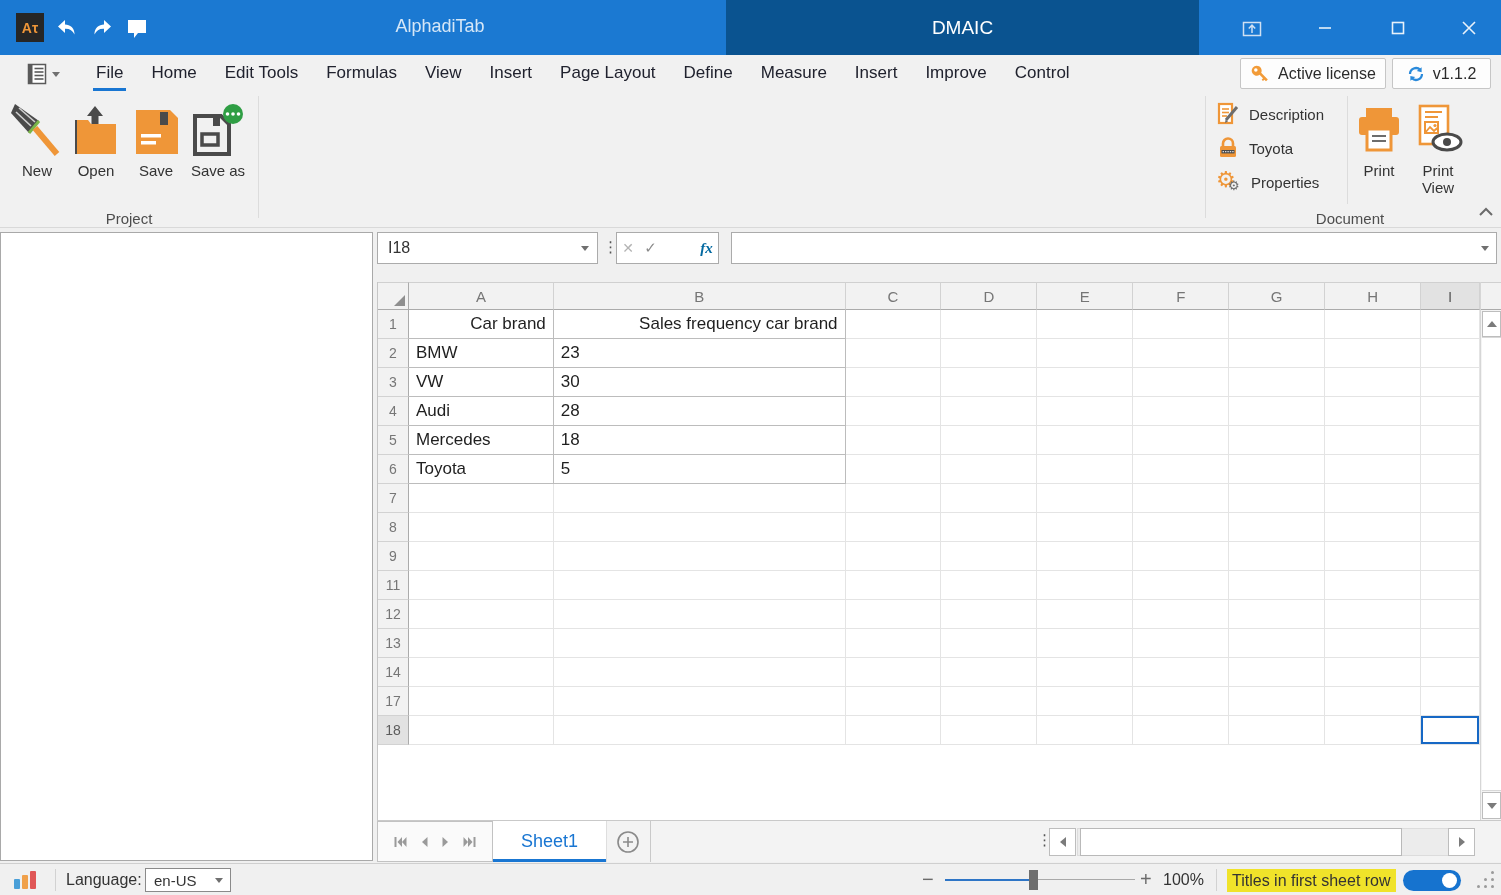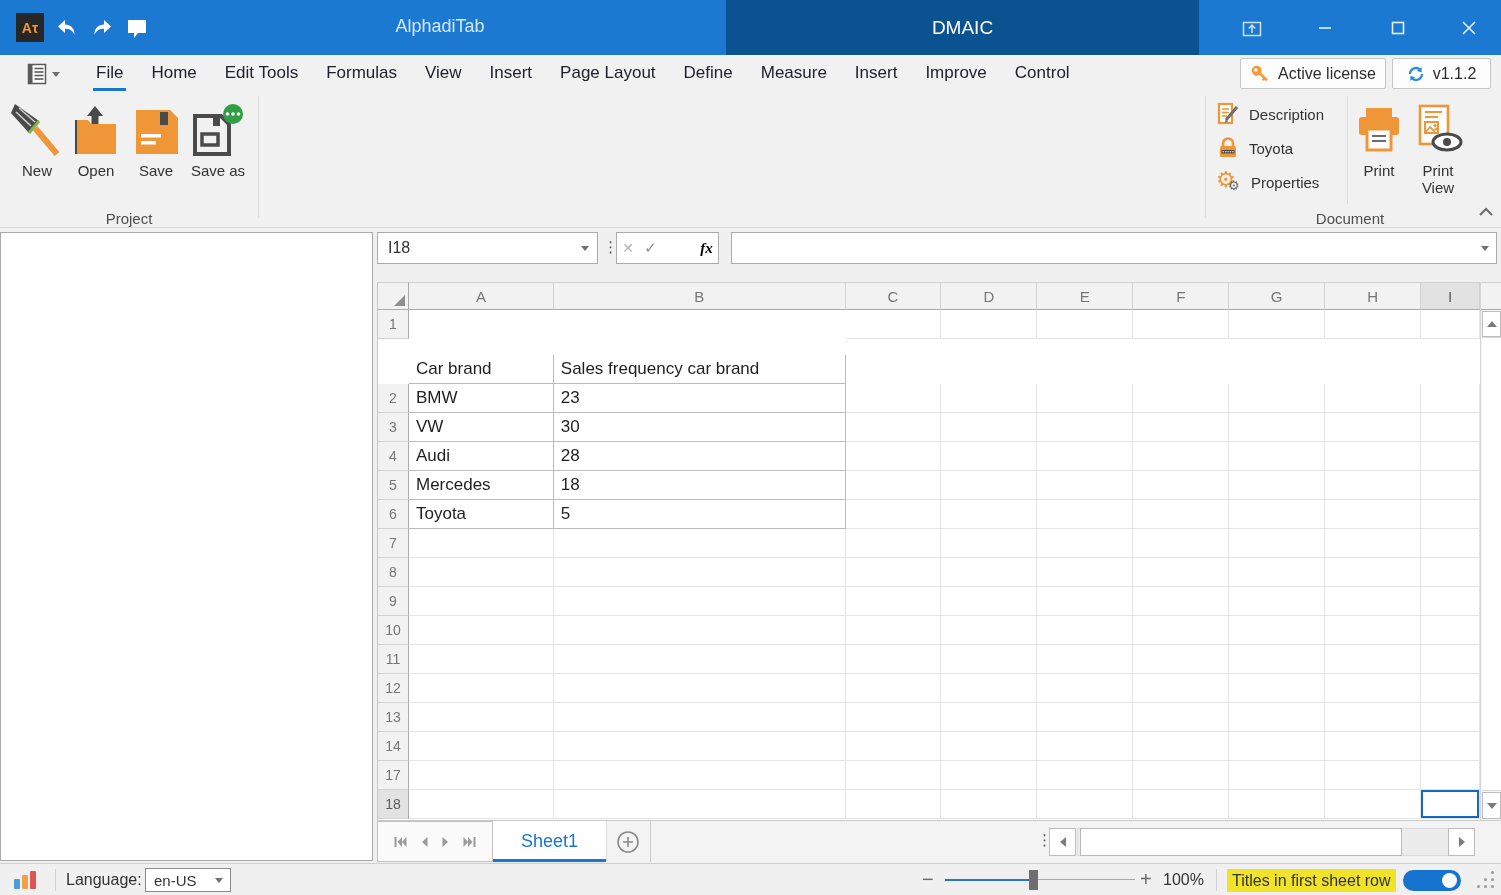--- a/index.html
+++ b/index.html
@@ -44,41 +44,41 @@
   .name-box { position:absolute; left:377px; top:232px; width:221px; height:32px; background:#fff; border:1px solid #ababab;
               font-size:16px; color:#333; padding:6px 10px; }
   .name-box .caret { position:absolute; right:8px; top:13px; }
   .caret { width:0; height:0; border-left:4px solid transparent; border-right:4px solid transparent; border-top:5px solid #707070; }
   .v-dots { font-size:15px; color:#555; letter-spacing:0; }
   .fb-dots { position:absolute; left:603px; top:238px; }
   .fb-buttons { position:absolute; left:616px; top:232px; width:103px; height:32px; background:#fff; border:1px solid #ababab;
                 display:flex; align-items:center; justify-content:space-around; }
   .fb-x { color:#b3b3b3; font-size:14px; }
   .fb-check { color:#8b8b8b; font-size:15px; }
-  .fb-fx { font-family:"Liberation Serif", serif; font-style:italic; font-weight:bold; font-size:15px; color:#000000;margin-left:33px; }
+  .fb-fx { font-family:"Liberation Serif", serif; font-style:italic; font-weight:bold; font-size:15px; color:#0369a1;margin-left:33px; }
   .formula-input { position:absolute; left:731px; top:232px; width:766px; height:32px; background:#fff; border:1px solid #ababab; }
   .formula-input .caret { position:absolute; right:7px; top:13px; }
 
   
   .grid { position:absolute; left:377px; top:282px; width:1103px; height:538px; background:#fff; overflow:hidden;
           border-left:1px solid #c6c6c6; }
   .g-row { display:flex; }
   .g-corner { position:relative; background:#f2f2f2; border-right:1px solid #ababab; border-bottom:1px solid #ababab; border-top:1px solid #d0d0d0; }
   .g-corner::after { content:''; position:absolute; right:3px; bottom:3px; width:0; height:0;
                      border-left:11px solid transparent; border-bottom:11px solid #8f8f8f; }
   .g-colh { height:28px; background:#f2f2f2; border-right:1px solid #d2d2d2; border-bottom:1px solid #ababab; border-top:1px solid #d0d0d0;
             text-align:center; line-height:27px; font-size:15px; color:#767676; }
   .g-rowh { background:#f2f2f2; border-right:1px solid #ababab; border-bottom:1px solid #d2d2d2;
             text-align:center; line-height:28px; font-size:14px; color:#767676; }
   .g-colh.sel, .g-rowh.sel { background:#e2e2e2; color:#5c5c5c; }
   .g-cell { height:29px; background:#fff; border-right:1px solid #e4e4e4; border-bottom:1px solid #e4e4e4;
             font-size:17px; color:#1f1f1f; padding:0 7px; line-height:28px; white-space:nowrap; overflow:hidden; }
   .g-cell.range { border-right-color:#bcbcbc; border-bottom-color:#bcbcbc; }
   .g-cell.sel { box-shadow:inset 0 0 0 2px #1668c5; }
-  .al-left { text-align:left; } .al-center { text-align:left;margin-top:45px; } .al-right { }
+  .al-left { text-align:left; } .al-center { text-align:right; } .al-right { }
 
   
   .vscroll { position:absolute; left:1480px; top:282px; width:21px; height:538px; background:#f4f4f4; border-left:1px solid #d6d6d6; }
   .vscroll .cap { position:absolute; left:0; top:0; width:20px; height:28px; background:#f2f2f2; border-bottom:1px solid #ababab; border-top:1px solid #d0d0d0; }
   .sb-btn { position:absolute; background:#fff; border:1px solid #bdbdbd; display:flex; align-items:center; justify-content:center; }
   .vscroll .track { position:absolute; left:1px; top:55px; width:19px; height:454px; background:#fff; border:1px solid #d8d8d8; border-left:none; border-right:none; }
   .tri-up { width:0; height:0; border-left:5px solid transparent; border-right:5px solid transparent; border-bottom:6px solid #7b7b7b; }
   .tri-down { width:0; height:0; border-left:5px solid transparent; border-right:5px solid transparent; border-top:6px solid #7b7b7b; }
   .tri-left { width:0; height:0; border-top:5px solid transparent; border-bottom:5px solid transparent; border-right:6px solid #7b7b7b; }
   .tri-right { width:0; height:0; border-top:5px solid transparent; border-bottom:5px solid transparent; border-left:6px solid #7b7b7b; }
@@ -465,32 +465,20 @@
         <div class="g-cell al-left" style="width: 292px;"></div>
         <div class="g-cell al-left" style="width: 96px;"></div>
         <div class="g-cell al-left" style="width: 96px;"></div>
         <div class="g-cell al-left" style="width: 96px;"></div>
         <div class="g-cell al-left" style="width: 96px;"></div>
         <div class="g-cell al-left" style="width: 96px;"></div>
         <div class="g-cell al-left" style="width: 96px;"></div>
         <div class="g-cell al-left" style="width: 59px;"></div>
       </div>
       <div class="g-row">
-        <div class="g-rowh" style="width: 31px; height: 29px;">10</div>
-        <div class="g-cell al-left" style="width: 145px;"></div>
-        <div class="g-cell al-left" style="width: 292px;"></div>
-        <div class="g-cell al-left" style="width: 96px;"></div>
-        <div class="g-cell al-left" style="width: 96px;"></div>
-        <div class="g-cell al-left" style="width: 96px;"></div>
-        <div class="g-cell al-left" style="width: 96px;"></div>
-        <div class="g-cell al-left" style="width: 96px;"></div>
-        <div class="g-cell al-left" style="width: 96px;"></div>
-        <div class="g-cell al-left" style="width: 59px;"></div>
-      </div>
-      <div class="g-row">
         <div class="g-rowh" style="width: 31px; height: 29px;">11</div>
         <div class="g-cell al-left" style="width: 145px;"></div>
         <div class="g-cell al-left" style="width: 292px;"></div>
         <div class="g-cell al-left" style="width: 96px;"></div>
         <div class="g-cell al-left" style="width: 96px;"></div>
         <div class="g-cell al-left" style="width: 96px;"></div>
         <div class="g-cell al-left" style="width: 96px;"></div>
         <div class="g-cell al-left" style="width: 96px;"></div>
         <div class="g-cell al-left" style="width: 96px;"></div>
         <div class="g-cell al-left" style="width: 59px;"></div>

